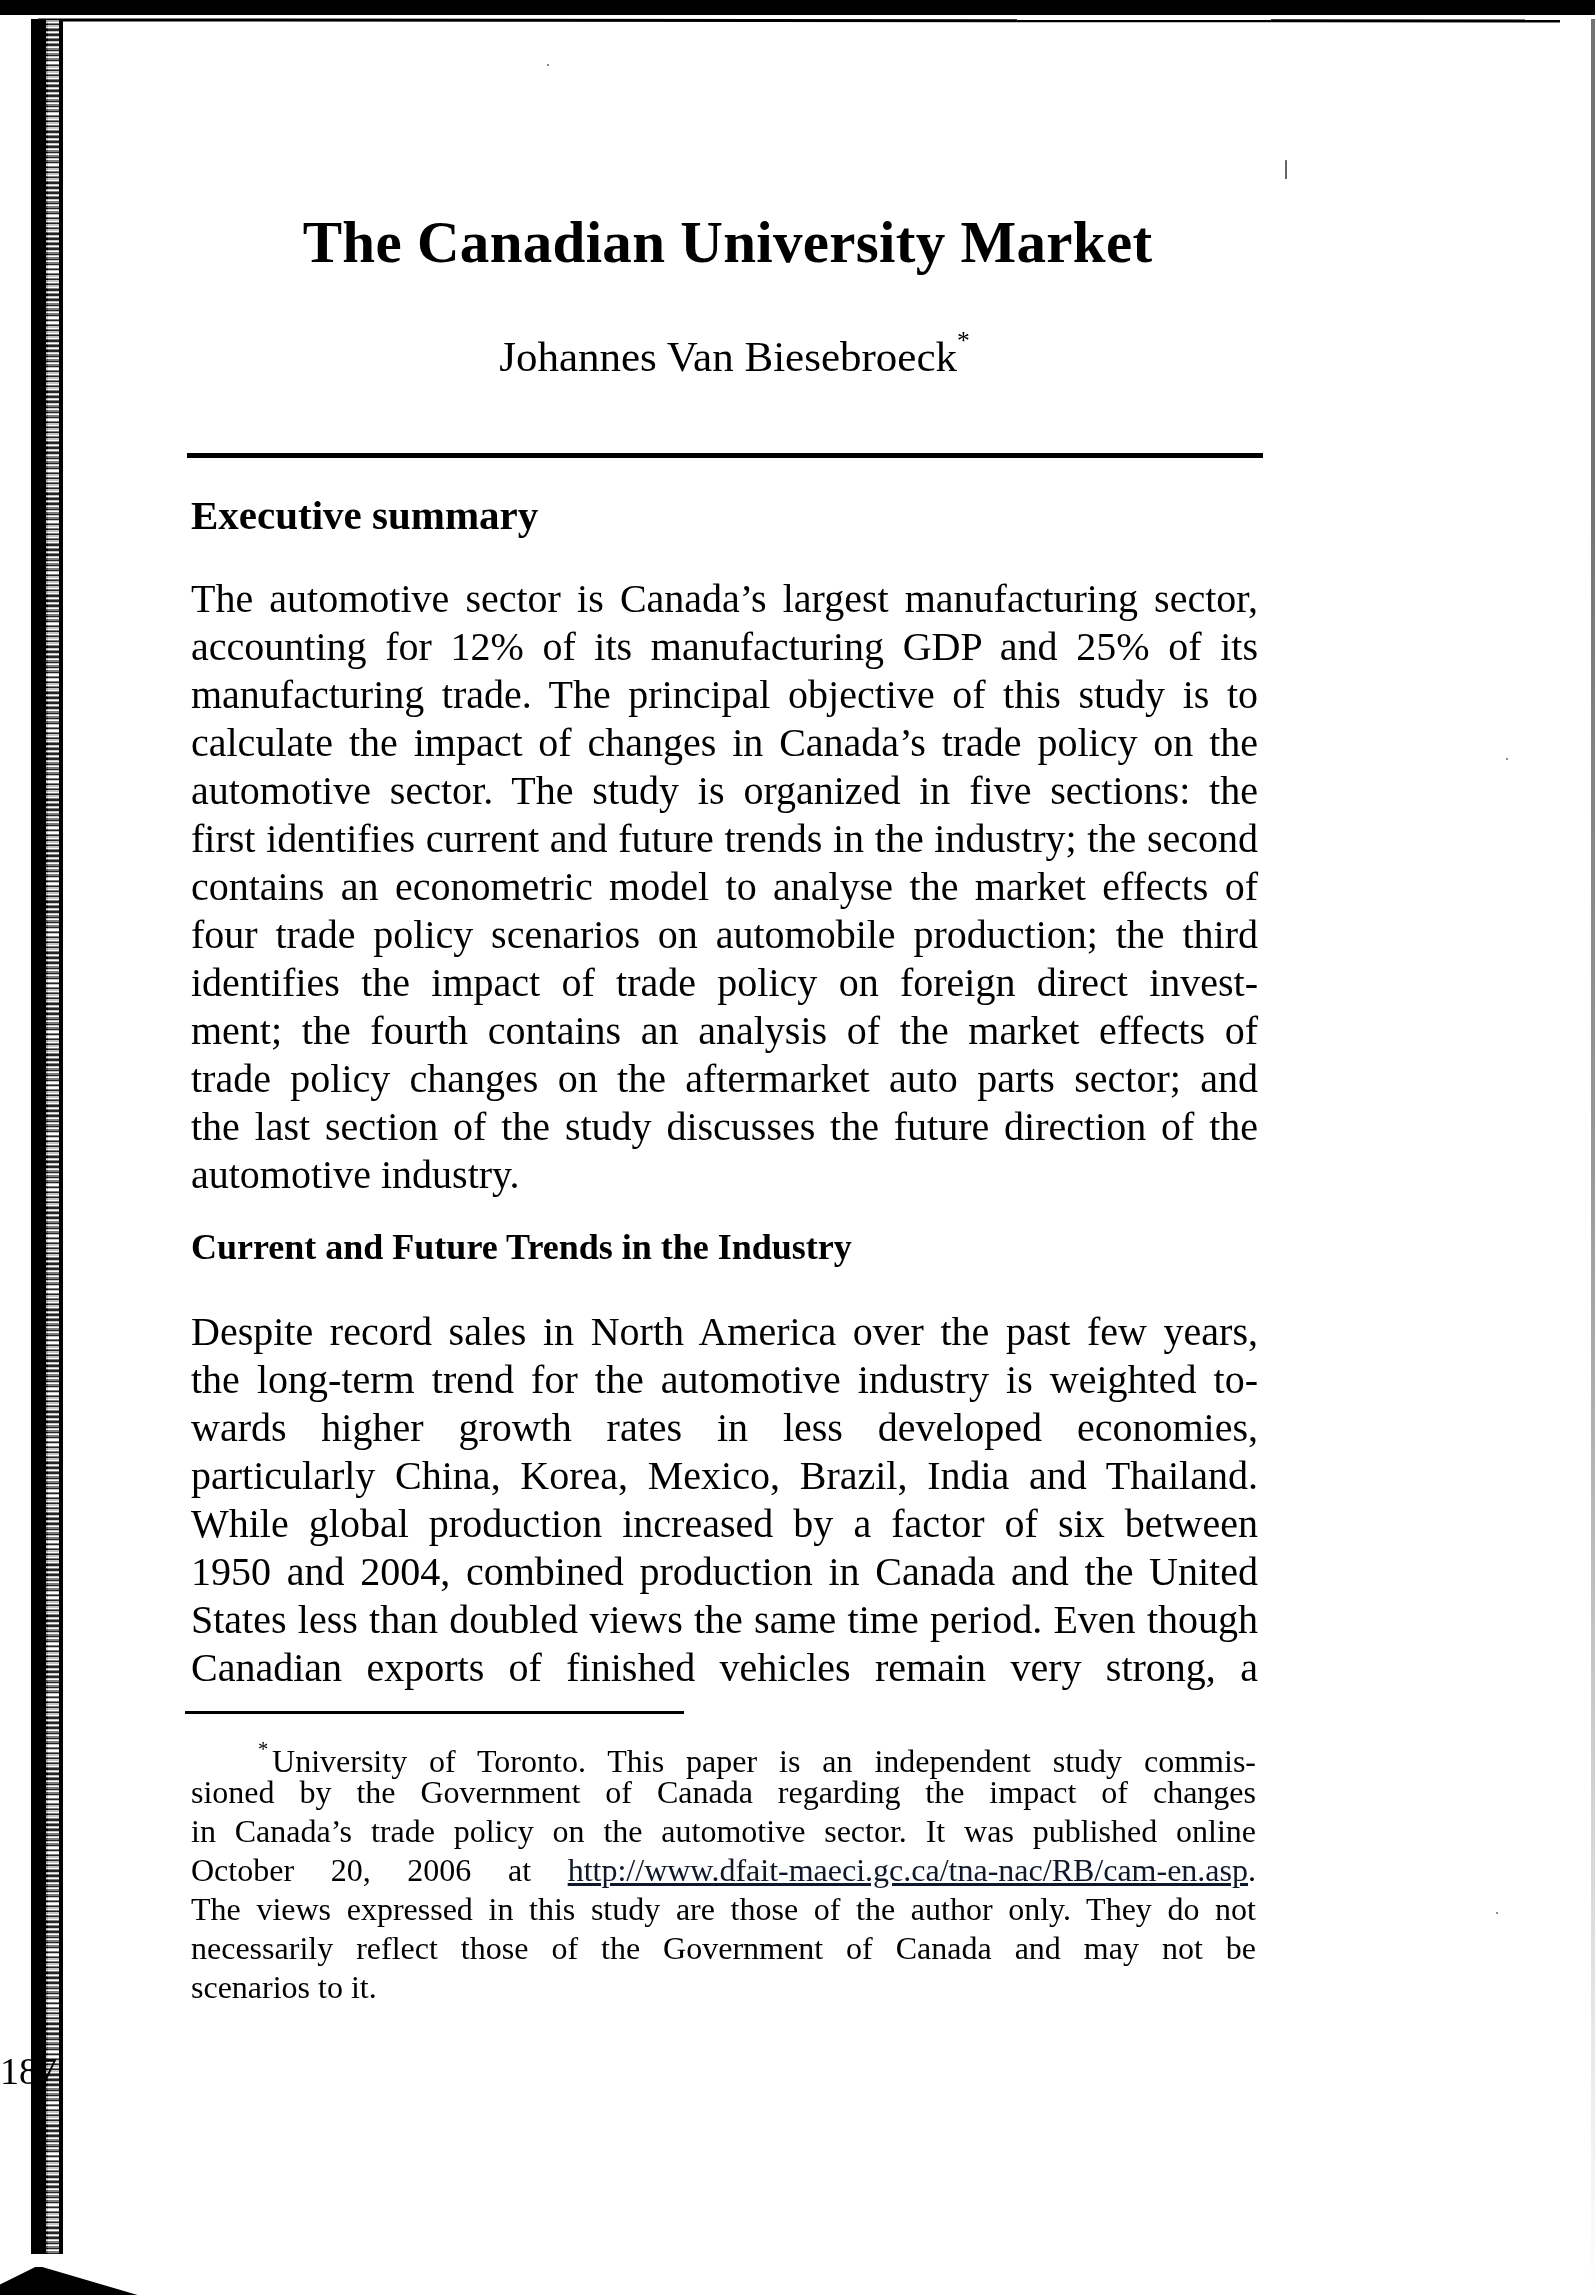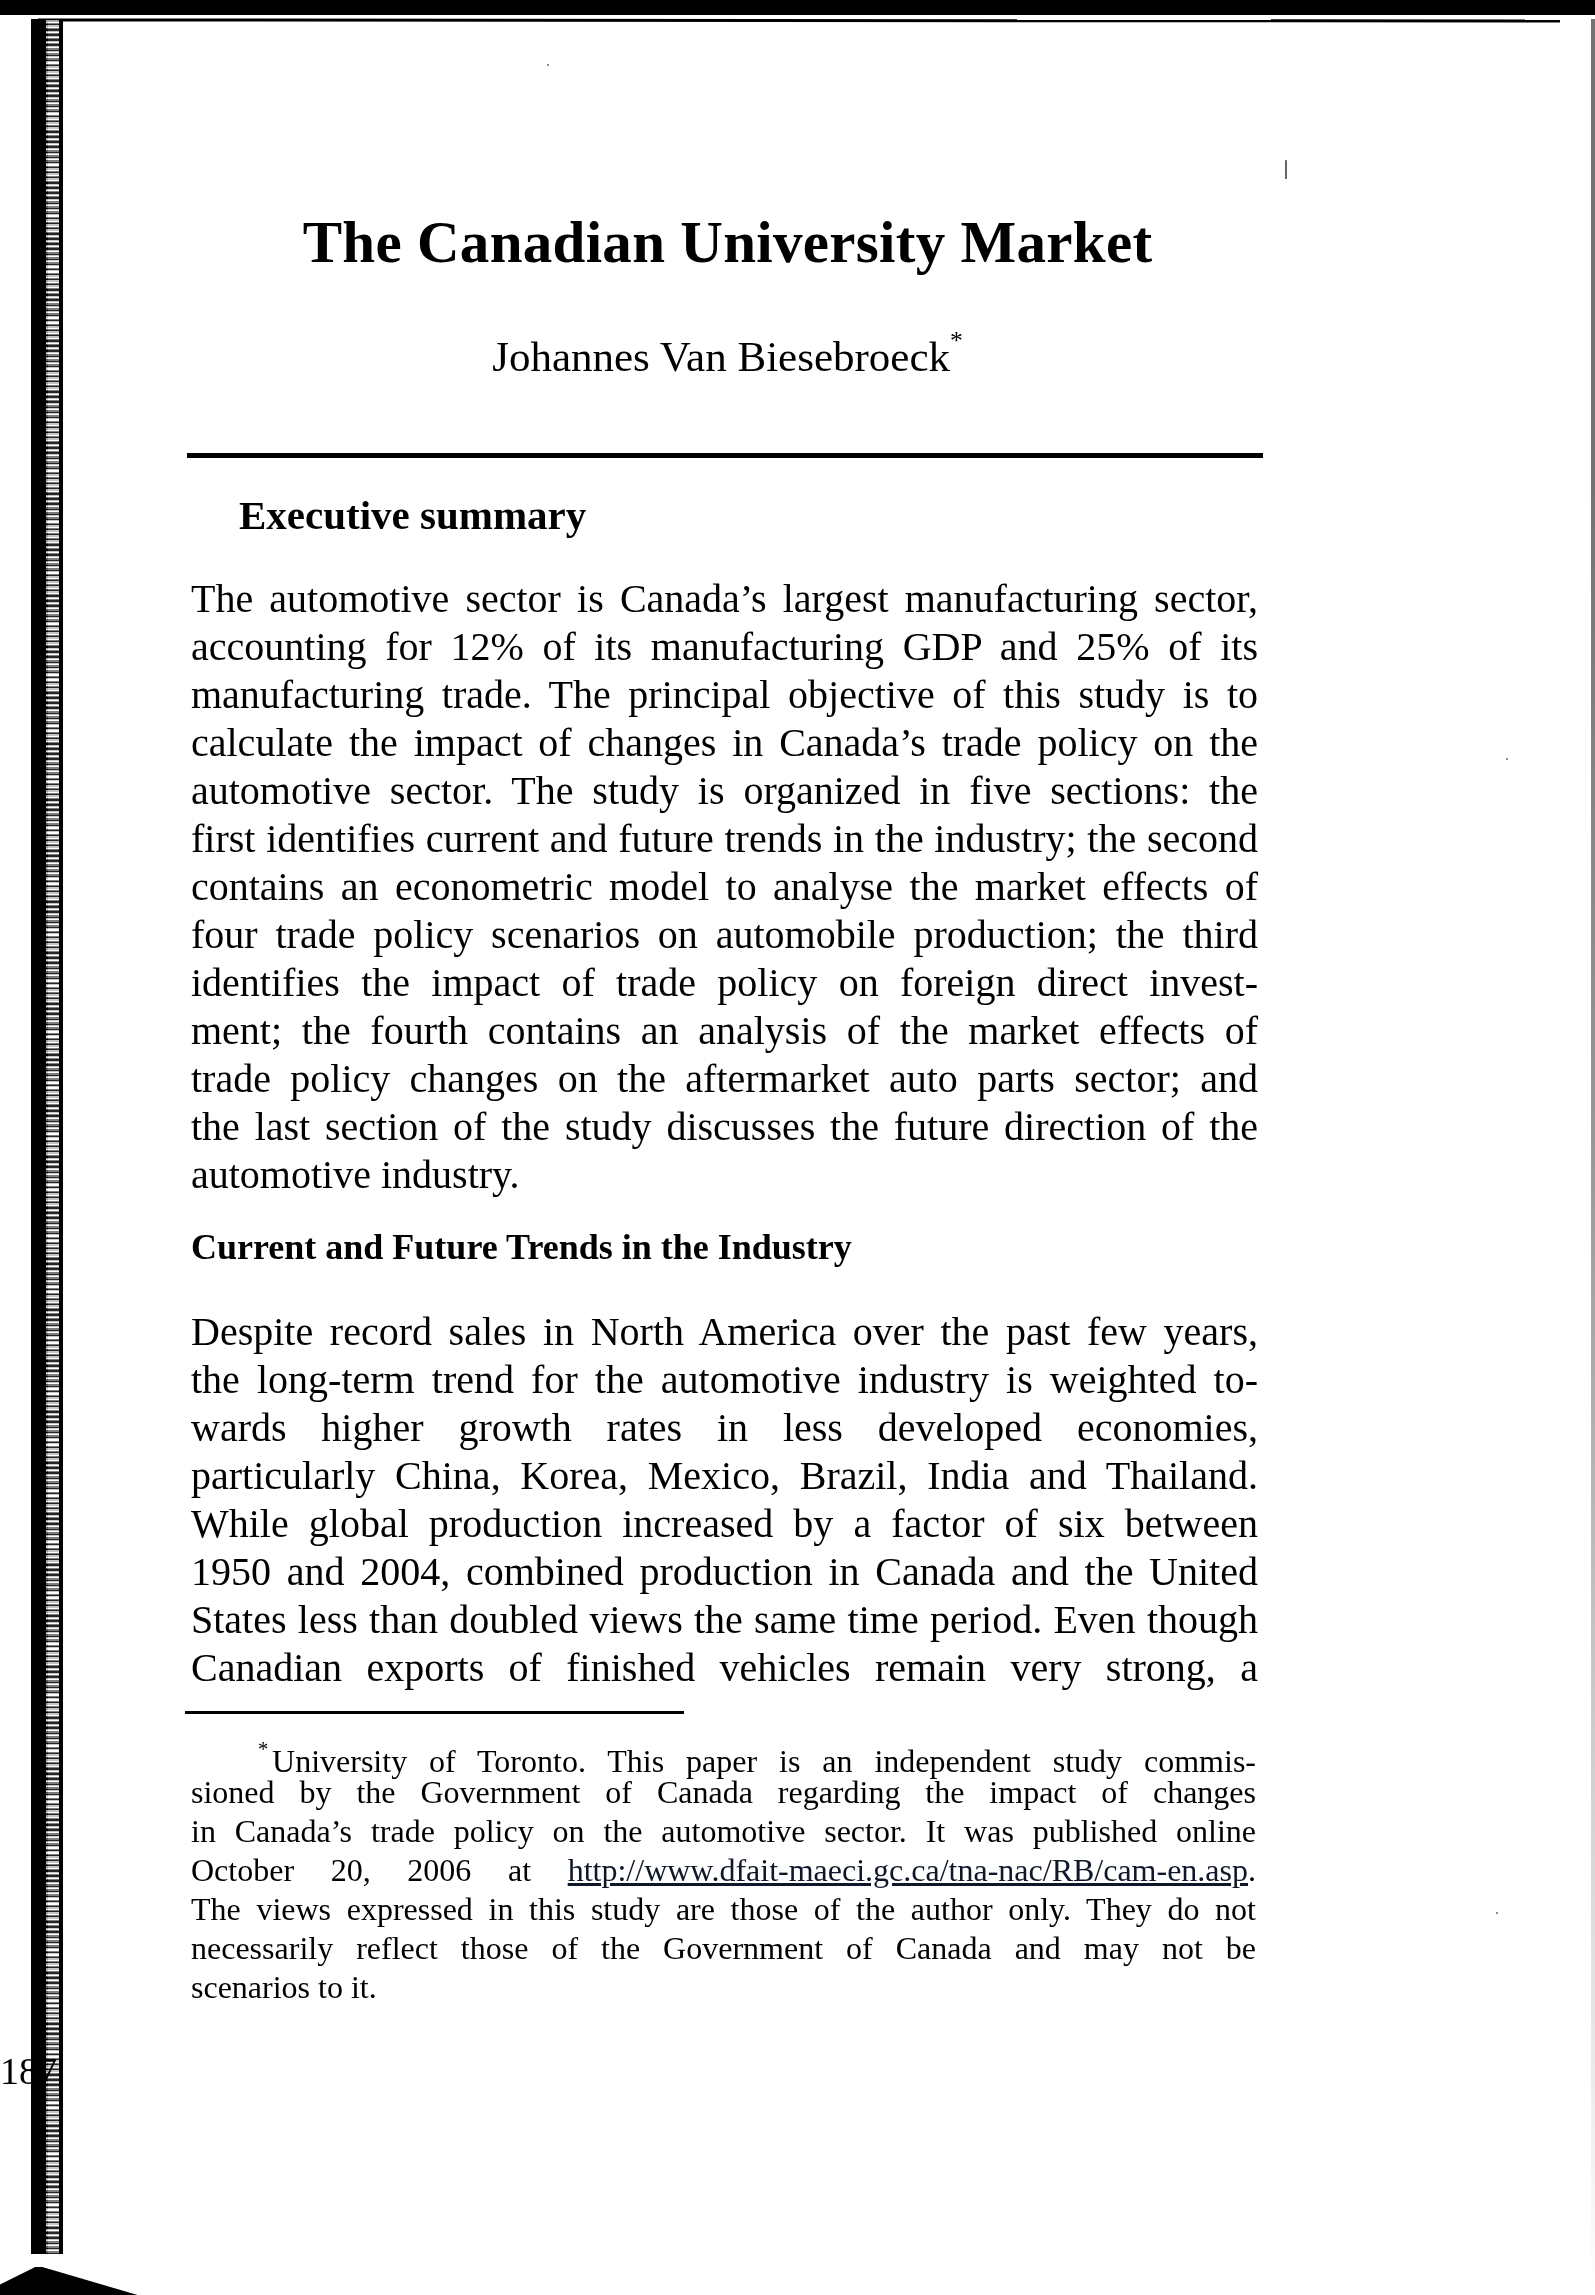--- a/index.html
+++ b/index.html
@@ -12,25 +12,25 @@
   .binding { position: absolute; left: 31px; top: 19px; width: 33px; height: 2235px; }
   .binding .dark { position: absolute; left: 0; top: 0; width: 16.6px; height: 100%; background: #000; }
   .binding .speckle { position: absolute; left: 15.3px; top: 0; width: 12.8px; height: 100%;
     background: repeating-linear-gradient(to bottom, #000 0 1.3px, #bbb 1.3px 2.6px, #fff 2.6px 3.8px, #666 3.8px 5.1px); opacity: .85; }
   .binding .edge { position: absolute; left: 28px; top: 0; width: 3.8px; height: 100%; background: #000; }
   .scan-bottom { position: absolute; left: 0; top: 2267px; width: 141px; height: 29px; background: #000;
     clip-path: polygon(0 100%, 0 60%, 25% 0, 30% 0, 100% 100%); }
 
   
   .title { position: absolute; left: 0; width: 1455px; top: 208px; text-align: center; font-weight: bold; font-size: 59px; letter-spacing: 0.3px; }
-  .author { position: absolute; left: 0; width: 1455px; top: 332px; text-align: center; font-size: 43px; }
+  .author { position: absolute; left: 7px; width: 1455px; top: 332px; text-align: center; font-size: 43px; }
   .author sup { font-size: 25.6px; position: relative; top: -6.4px; }
   .top-rule { position: absolute; left: 187px; top: 453px; width: 1076px; height: 5.1px; background: #000; }
 
-  .h1 { position: absolute; left: 191px; top: 491px; font-weight: bold; font-size: 41px; margin-left: 48px; }
+  .h1 { position: absolute; left: 191px; top: 491px; font-weight: bold; font-size: 41px; }
   .h2 { position: absolute; left: 191px; top: 1226px; font-weight: bold; font-size: 36px; }
 
   .para { position: absolute; left: 191px; width: 1067px; font-size: 40px; line-height: 48px; text-align: justify; }
   .para .line { display: block; white-space: nowrap; text-align: justify; text-align-last: justify; height: 48px; }
   .para .line.last { text-align-last: left; }
   .p1 { top: 575px; }
   .p2 { top: 1308px; }
 
   .fn-rule { position: absolute; left: 185px; top: 1711px; width: 499px; height: 2.6px; background: #000; }
   .footnote { position: absolute; left: 191px; width: 1065px; top: 1734px; font-size: 32px; line-height: 39px; }

